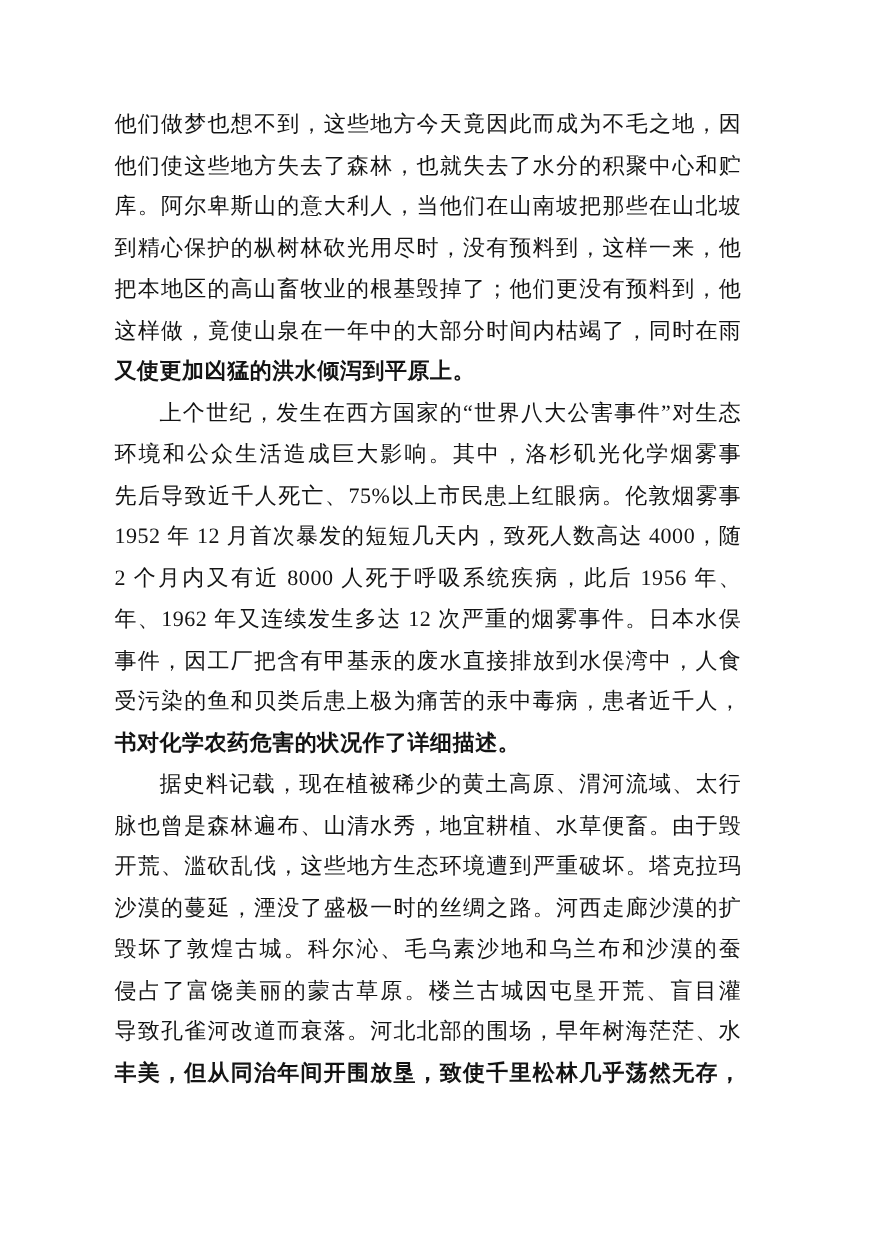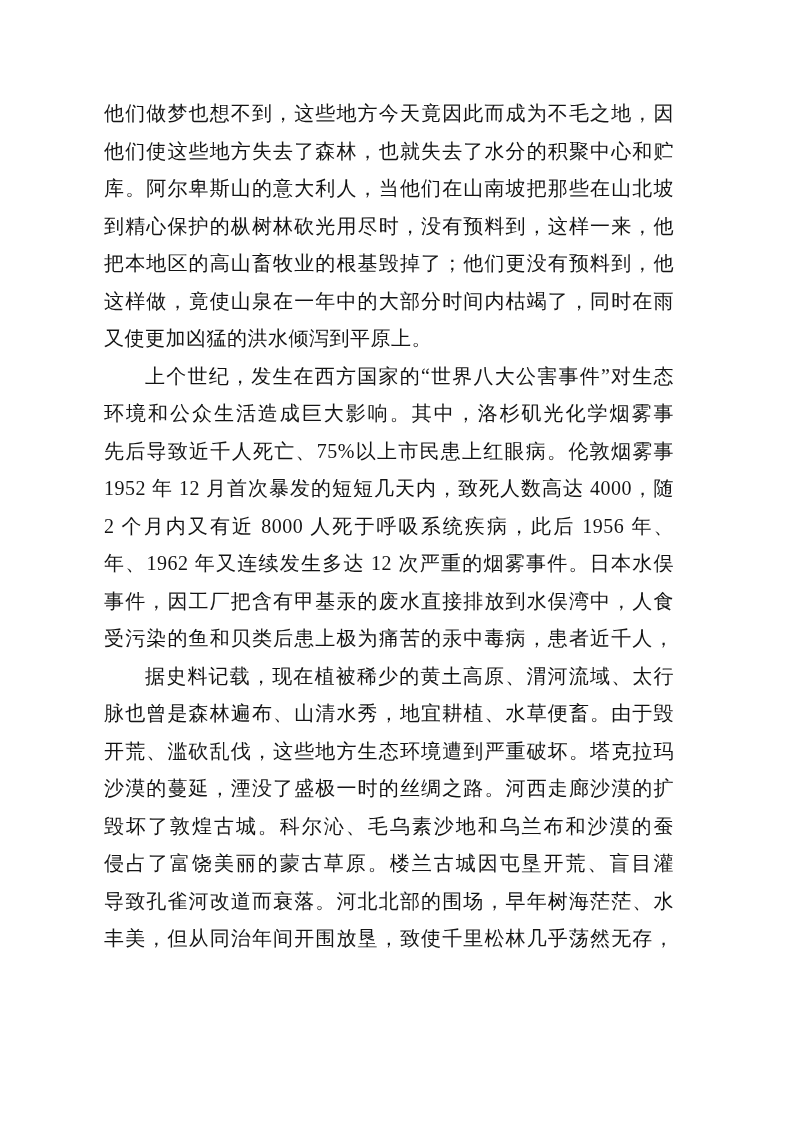--- a/index.html
+++ b/index.html
@@ -41,20 +41,21 @@
     text-align-last: justify;
     text-justify: inter-character;
     white-space: normal;
     overflow: hidden;
   }
   .line.indent {
     text-indent: 41px;
   }
   .line.para-end {
     text-align-last: left;
+    font-weight: bold;
   }
 </style>
 </head>
 <body>
 
 <div class="page">
   <div class="text-block" id="text-block" style="color: rgb(20, 20, 20);">
       <div class="paragraph">
         <div class="line">他们做梦也想不到，这些地方今天竟因此而成为不毛之地，因为</div>
         <div class="line">他们使这些地方失去了森林，也就失去了水分的积聚中心和贮藏</div>
@@ -66,20 +67,21 @@
       </div>
       <div class="paragraph">
         <div class="line indent">上个世纪，发生在西方国家的“世界八大公害事件”对生态</div>
         <div class="line">环境和公众生活造成巨大影响。其中，洛杉矶光化学烟雾事件，</div>
         <div class="line">先后导致近千人死亡、75%以上市民患上红眼病。伦敦烟雾事件，</div>
         <div class="line">1952 年 12 月首次暴发的短短几天内，致死人数高达 4000，随后</div>
         <div class="line">2 个月内又有近 8000 人死于呼吸系统疾病，此后 1956 年、1957</div>
         <div class="line">年、1962 年又连续发生多达 12 次严重的烟雾事件。日本水俣病</div>
         <div class="line">事件，因工厂把含有甲基汞的废水直接排放到水俣湾中，人食用</div>
         <div class="line">受污染的鱼和贝类后患上极为痛苦的汞中毒病，患者近千人，受</div>
+        <div class="line para-end">书对化学农药危害的状况作了详细描述。</div>
       </div>
       <div class="paragraph">
         <div class="line indent">据史料记载，现在植被稀少的黄土高原、渭河流域、太行山</div>
         <div class="line">脉也曾是森林遍布、山清水秀，地宜耕植、水草便畜。由于毁林</div>
         <div class="line">开荒、滥砍乱伐，这些地方生态环境遭到严重破坏。塔克拉玛干</div>
         <div class="line">沙漠的蔓延，湮没了盛极一时的丝绸之路。河西走廊沙漠的扩展，</div>
         <div class="line">毁坏了敦煌古城。科尔沁、毛乌素沙地和乌兰布和沙漠的蚕食，</div>
         <div class="line">侵占了富饶美丽的蒙古草原。楼兰古城因屯垦开荒、盲目灌溉，</div>
         <div class="line">导致孔雀河改道而衰落。河北北部的围场，早年树海茫茫、水草</div>
         <div class="line para-end">丰美，但从同治年间开围放垦，致使千里松林几乎荡然无存，出</div>

